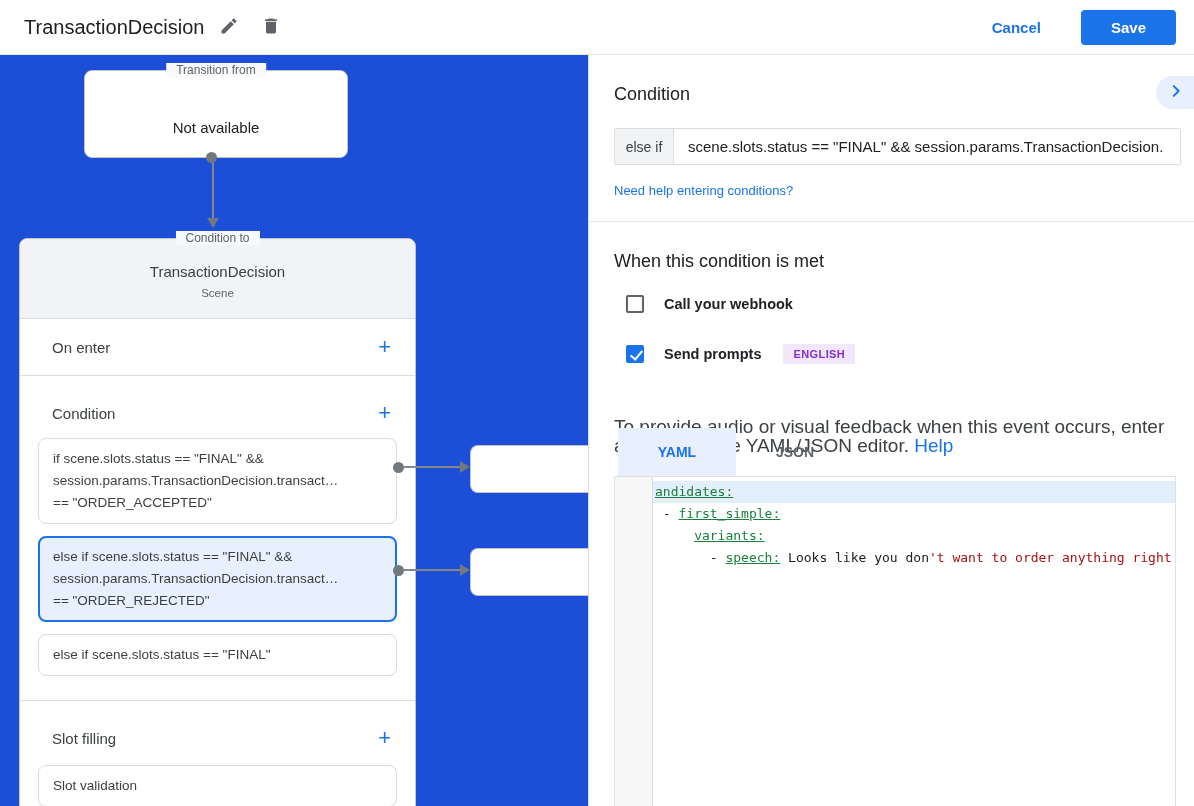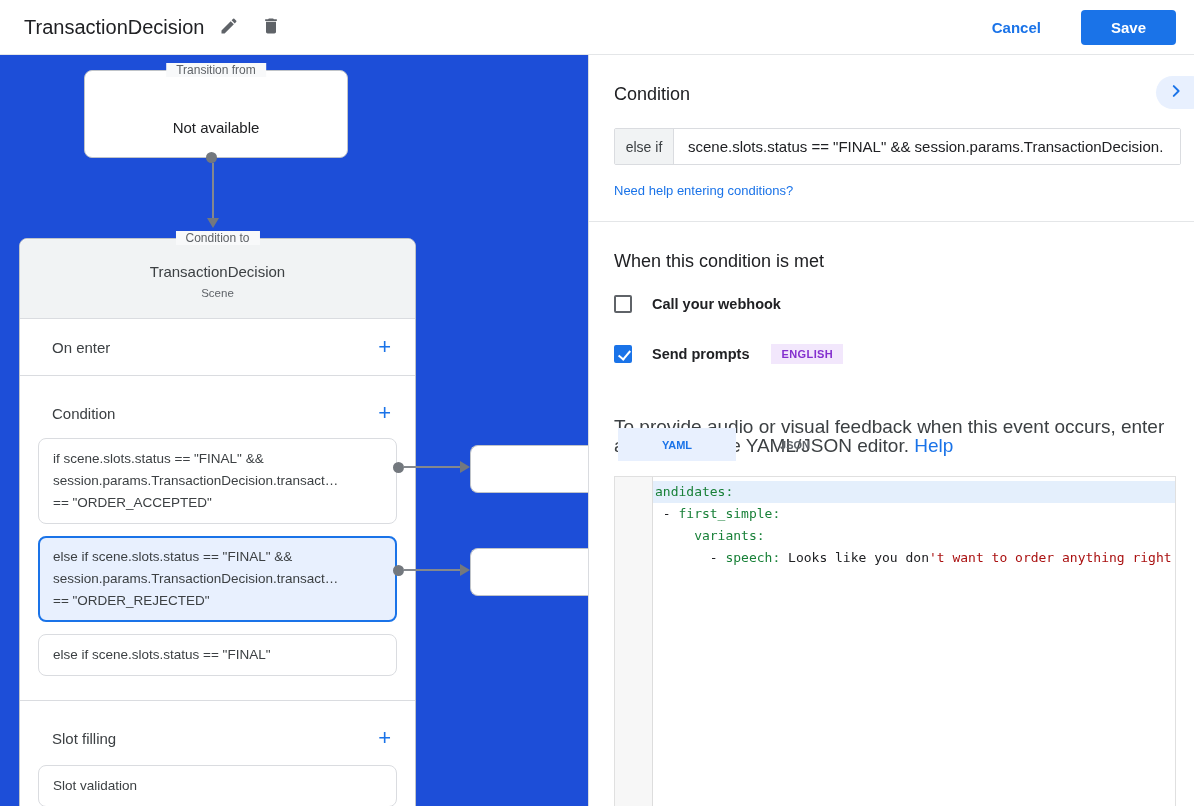--- a/index.html
+++ b/index.html
@@ -80,54 +80,54 @@
   .cond-input-group { position:absolute; left:25px; right:13px; top:73px; height:37px;
     border:1px solid #dadce0; border-radius:2px; display:flex; }
   .cond-prefix { width:59px; background:#f1f3f4; border-right:1px solid #dadce0; display:flex;
     align-items:center; justify-content:center; font-size:14px; color:#3c4043; flex:none; }
   .cond-input { flex:1; border:none; outline:none; font-family:"Liberation Sans",sans-serif;
     font-size:15px; color:#202124; padding:0 14px; min-width:0; }
   .help-link { position:absolute; left:25px; top:128px; font-size:13px; color:#1a73e8;
     text-decoration:none; cursor:pointer; }
   .panel-divider { position:absolute; left:0; right:0; top:166px; height:1px; background:#e4e6e8; }
   .when-heading { top:196px; }
-  .check-row { position:absolute; left:25px; display:flex; align-items:center; }
+  .check-row { position:absolute; left:37px; display:flex; align-items:center; }
   .cr1 { top:240px; } .cr2 { top:289px; }
   .checkbox { width:18px; height:18px; border:2px solid #5f6368; border-radius:2px; background:#fff;
     cursor:pointer; flex:none; }
   .checkbox.checked { background:#1a73e8; border-color:#1a73e8; position:relative; }
   .checkbox.checked::after { content:""; position:absolute; left:5px; top:1px; width:5px; height:10px;
     border:solid #fff; border-width:0 2px 2px 0; transform:rotate(40deg); }
   .check-label { margin-left:20px; font-size:14.5px; font-weight:bold; color:#202124; }
   .lang-badge { margin-left:22px; background:#f2e7fc; color:#8430ce; font-size:11px; font-weight:bold;
     padding:4px 10px; letter-spacing:.4px; }
   .desc { position:absolute; left:25px; top:322px; width:558px; font-size:19px; color:#3c4043;
     line-height:19px;margin-top:40px; }
   .desc a { color:#1a73e8; text-decoration:none; cursor:pointer; }
 
   .tabs { position:absolute; left:29px; top:373px; display:flex; }
-  .tab { width:118px; height:33px; display:flex; align-items:center; justify-content:center;
-    font-size:11px; font-weight:bold; color:#5f6368; cursor:pointer; }
+  .tab { width:118px; height:48px; display:flex; align-items:center; justify-content:center;
+    font-size:14px; font-weight:bold; color:#5f6368; cursor:pointer; }
   .tab.active { background:#e8f0fe; color:#1a73e8; }
 
   
   .editor { position:absolute; left:25px; right:18px; top:421px; height:400px;
     border:1px solid #e0e0e0; background:#fff; overflow:hidden;
     font-family:"DejaVu Sans Mono", monospace; font-size:13px; }
   .editor-inner { padding-top:4px; }
   .cm-line { display:flex; height:22px; line-height:22px; }
   .cm-fold { width:15px; flex:none; background:#f7f7f7; color:#616161; font-size:9px;
     text-align:center; cursor:pointer; }
   .cm-num { width:23px; flex:none; background:#f7f7f7; border-right:1px solid #ddd; color:#999;
     text-align:right; padding-right:5px; }
   .cm-gutter-fill { position:absolute; left:0; top:0; bottom:0; width:38px; background:#f7f7f7;
     border-right:1px solid #ddd; }
   .cm-code { flex:1; padding-left:2px; white-space:pre; overflow:hidden; cursor:text; }
   .cm-code.hl { background:#e4effc; }
-  .tok-key { color:#188038; }
+  .tok-key { color:#188038;text-decoration:underline; }
   .tok-plain { color:#202124; }
   .tok-str { color:#aa1111; }
 </style>
 </head>
 <body>
 
 <div class="topbar">
   <span class="topbar-title">TransactionDecision</span>
   <button class="icon-btn">
     <span>

